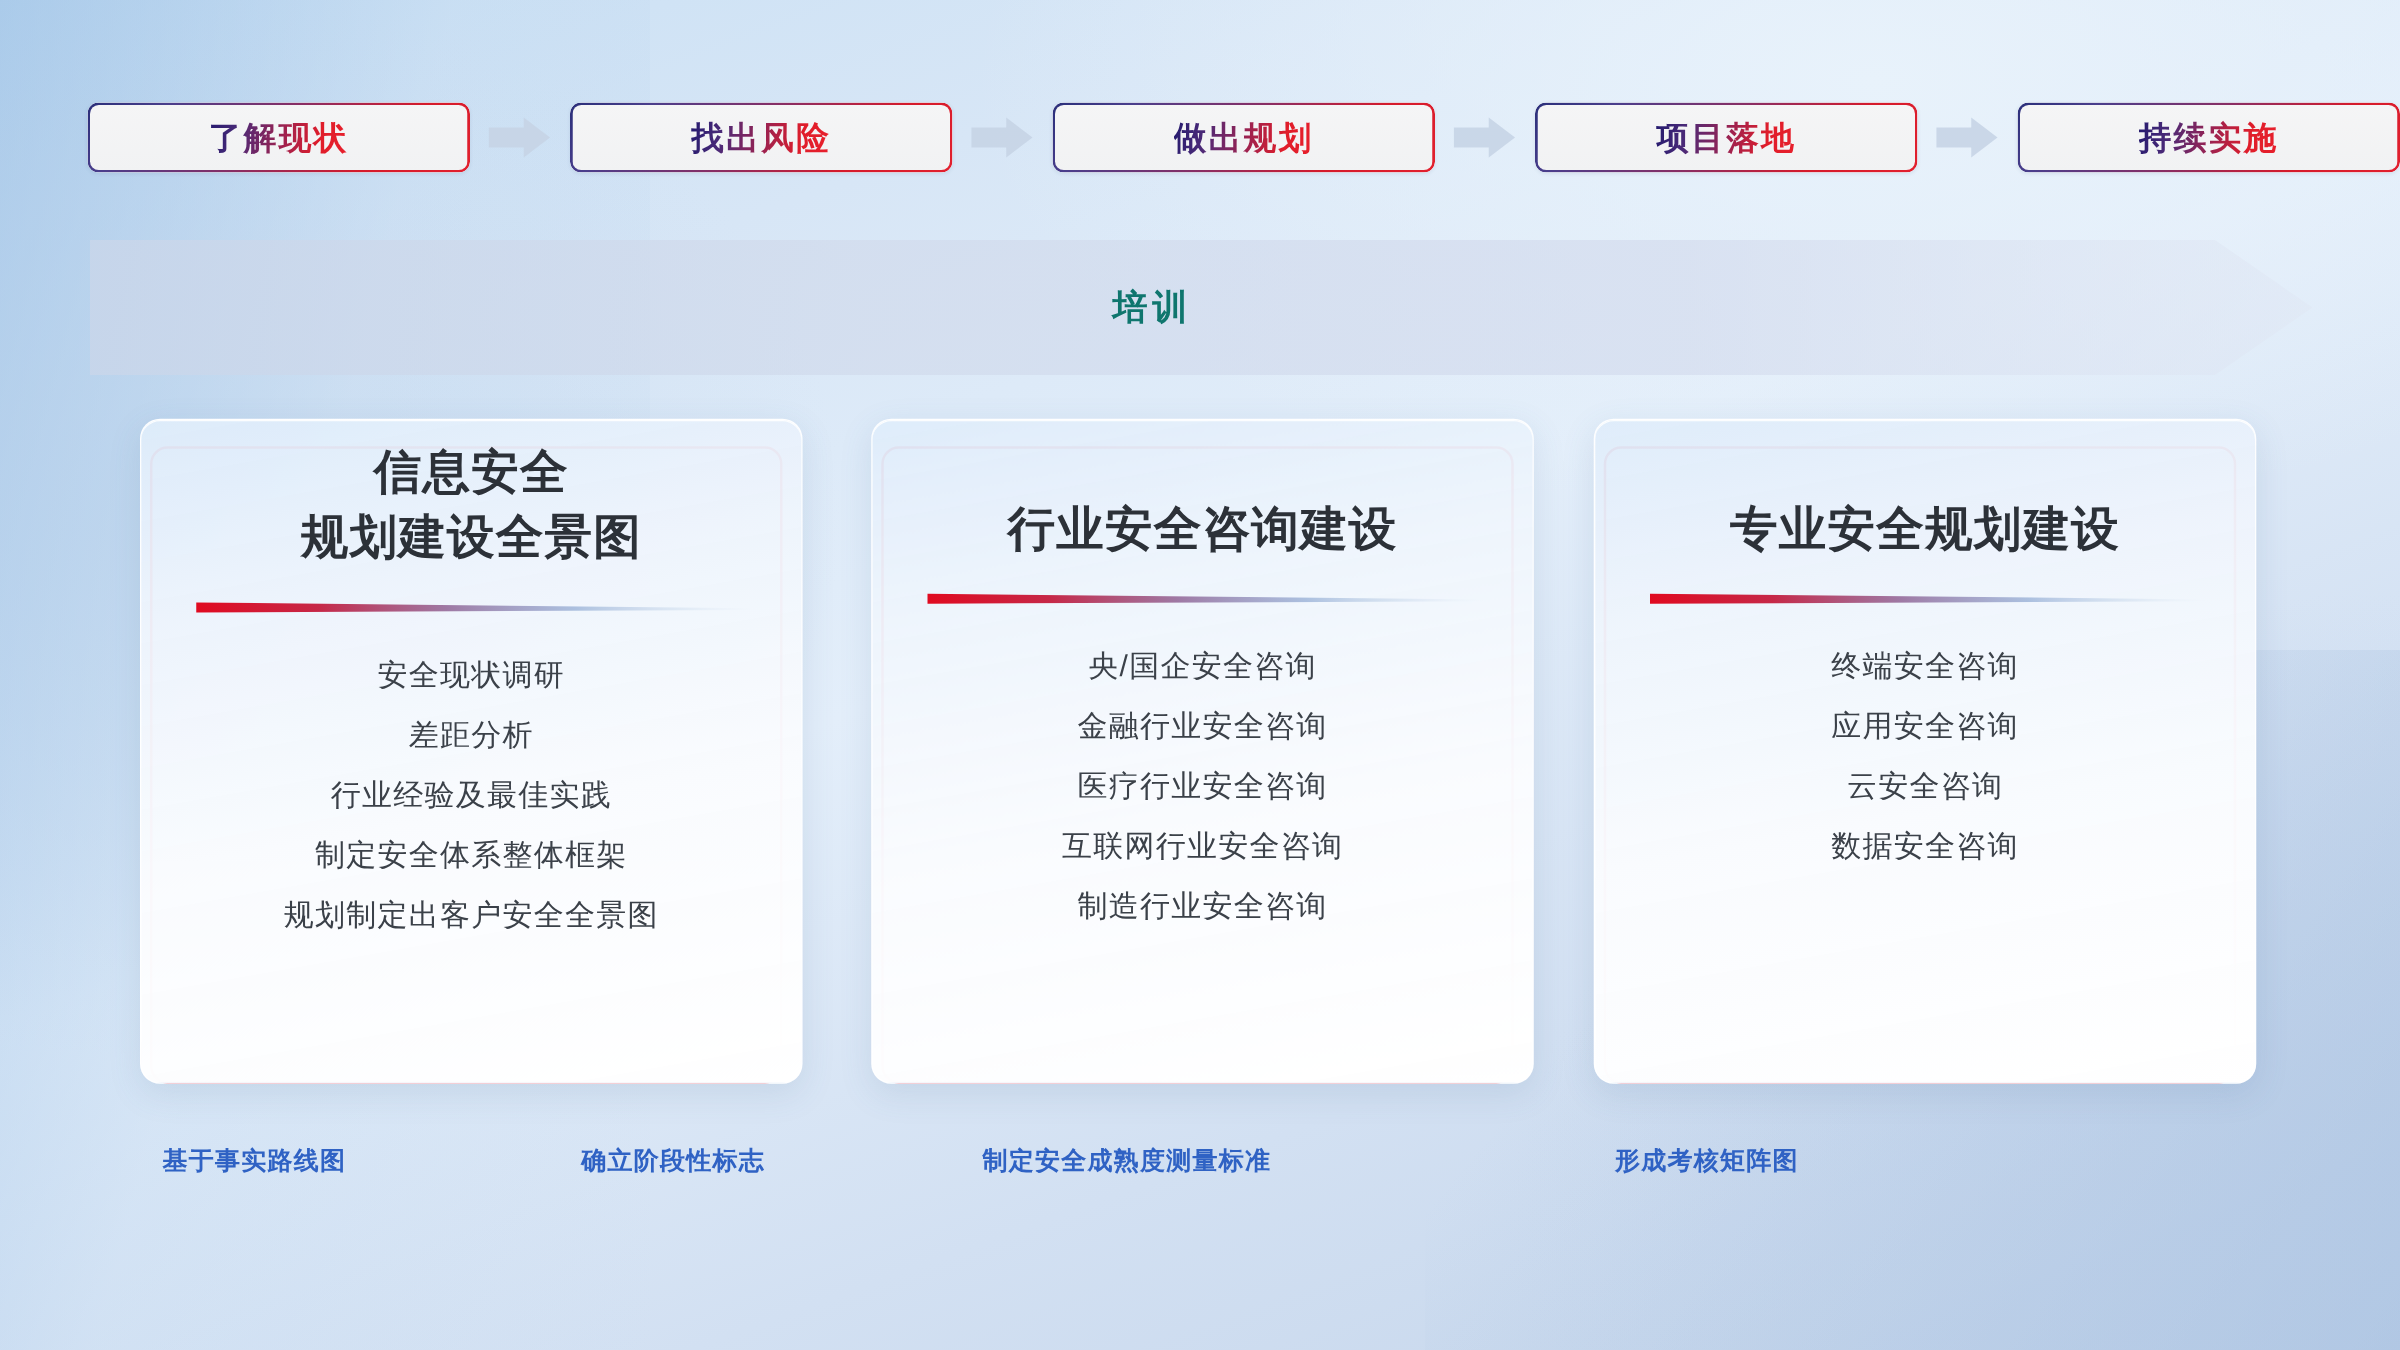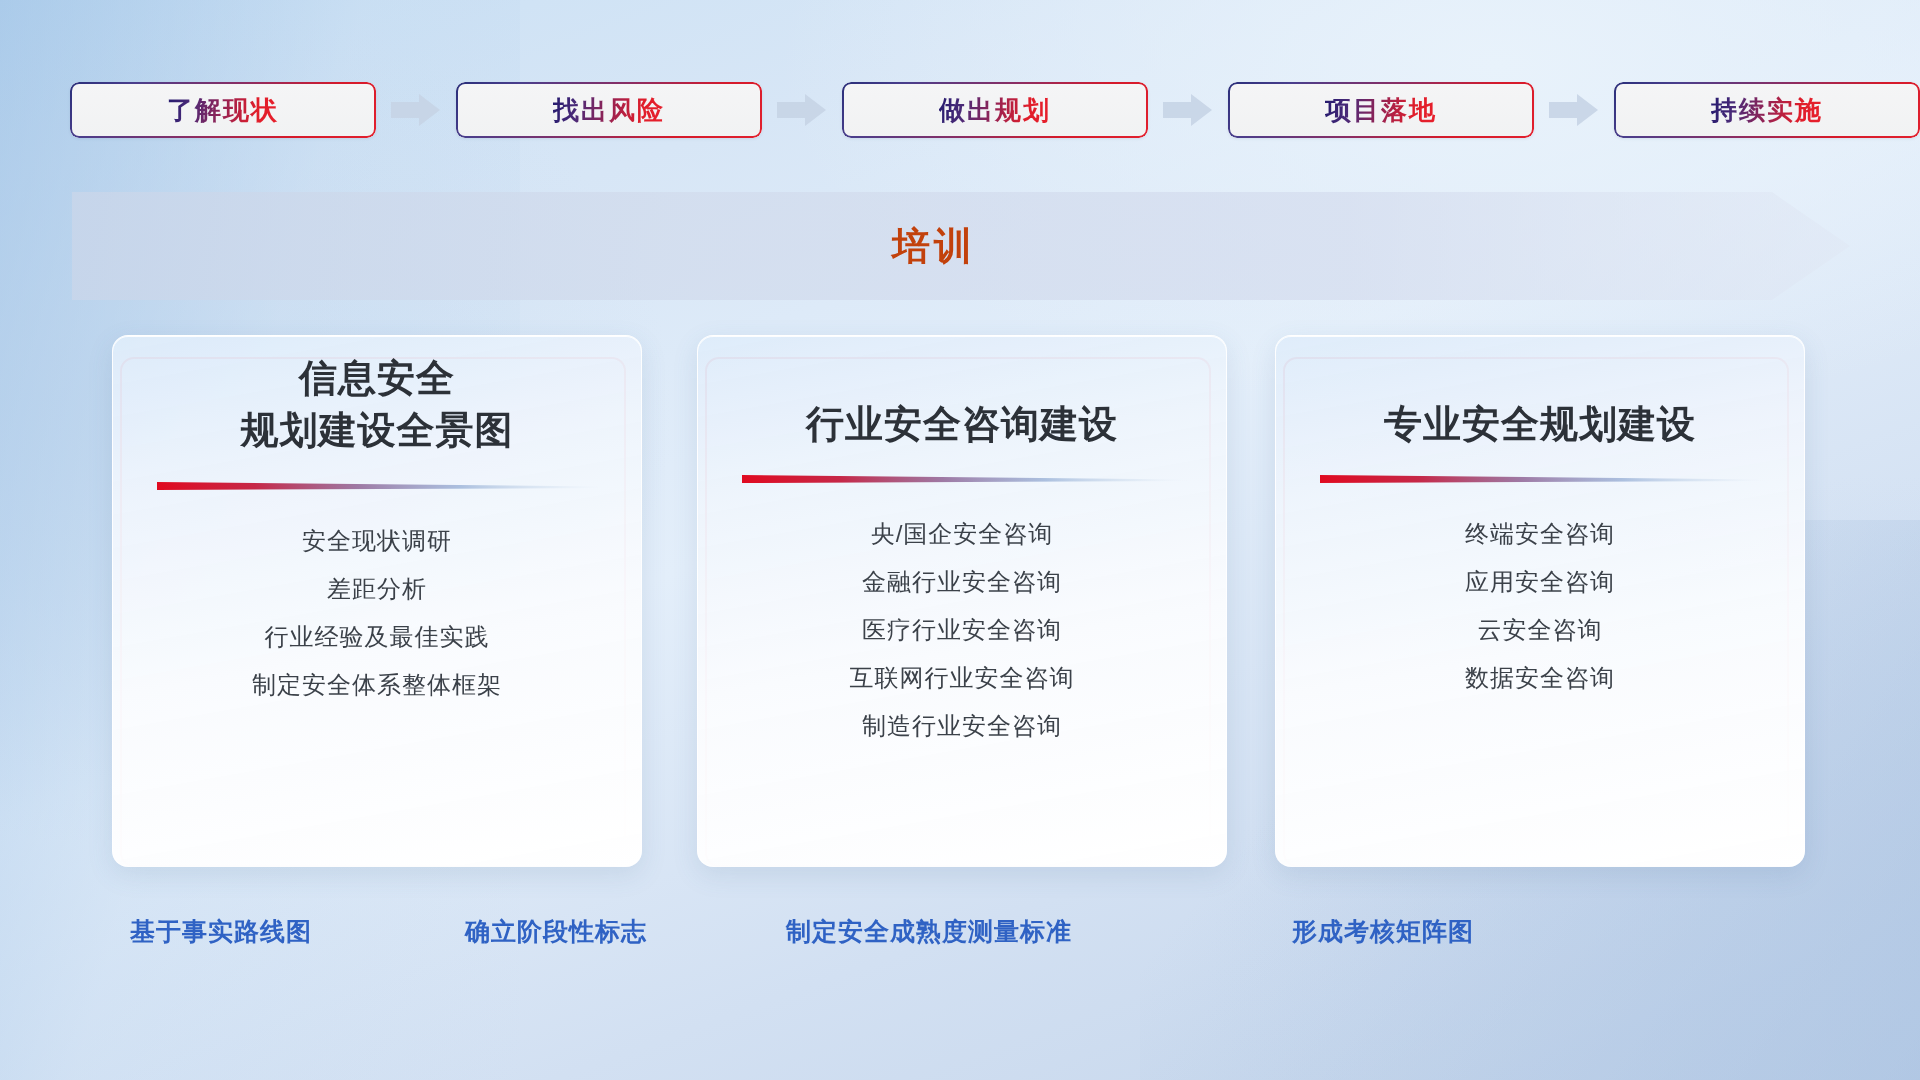--- a/index.html
+++ b/index.html
@@ -97,29 +97,29 @@
   .banner {
     position: absolute;
     left: 72px;
     top: 192px;
     width: 1778px;
     height: 108px;
   }
   .banner svg { display: block; }
   .banner-text {
     position: absolute;
-    left: 12px; top: 0;
+    left: 0; top: 0;
     width: 1700px;
     height: 108px;
     display: flex;
     align-items: center;
     justify-content: center;
-    font-size: 38px;
+    font-size: 28px;
     font-weight: bold;
-    color: #c2410c;
+    color: #0f766e;
     letter-spacing: 4px;
   }
 
   
   .cards {
     position: absolute;
     left: 112px;
     top: 335px;
     width: 1700px;
     height: 560px;
@@ -200,21 +200,21 @@
   .captions {
     position: absolute;
     left: 0;
     top: 915px;
     width: 1920px;
     height: 46px;
   }
   .caption {
     position: absolute;
     top: 0;
-    font-size: 25px;
+    font-size: 20px;
     font-weight: bold;
     color: #2f62c4;
     letter-spacing: 1px;
     white-space: nowrap;
   }
   .caption.p0 { left: 130px; }
   .caption.p1 { left: 465px; }
   .caption.p2 { left: 786px; }
   .caption.p3 { left: 1292px; }
 </style>
@@ -303,20 +303,21 @@
             </linearGradient>
           </defs>
           <path d="M6 3 L452 7.5 L452 9 L6 11 Z" fill="url(#div0)"></path>
         </svg>
       </div>
       <div class="card-list">
         <div class="card-list-item">安全现状调研</div>
         <div class="card-list-item">差距分析</div>
         <div class="card-list-item">行业经验及最佳实践</div>
         <div class="card-list-item">制定安全体系整体框架</div>
+        <div class="card-list-item">规划制定出客户安全全景图</div>
       </div>
     </div>
   </div>
 
   <div class="card-wrap c1">
     <div class="card-redframe"></div>
     <div class="card">
       <div class="card-title one-line">行业安全咨询建设</div>
       <div class="divider">
         <svg width="452" height="14" viewBox="0 0 452 14">

